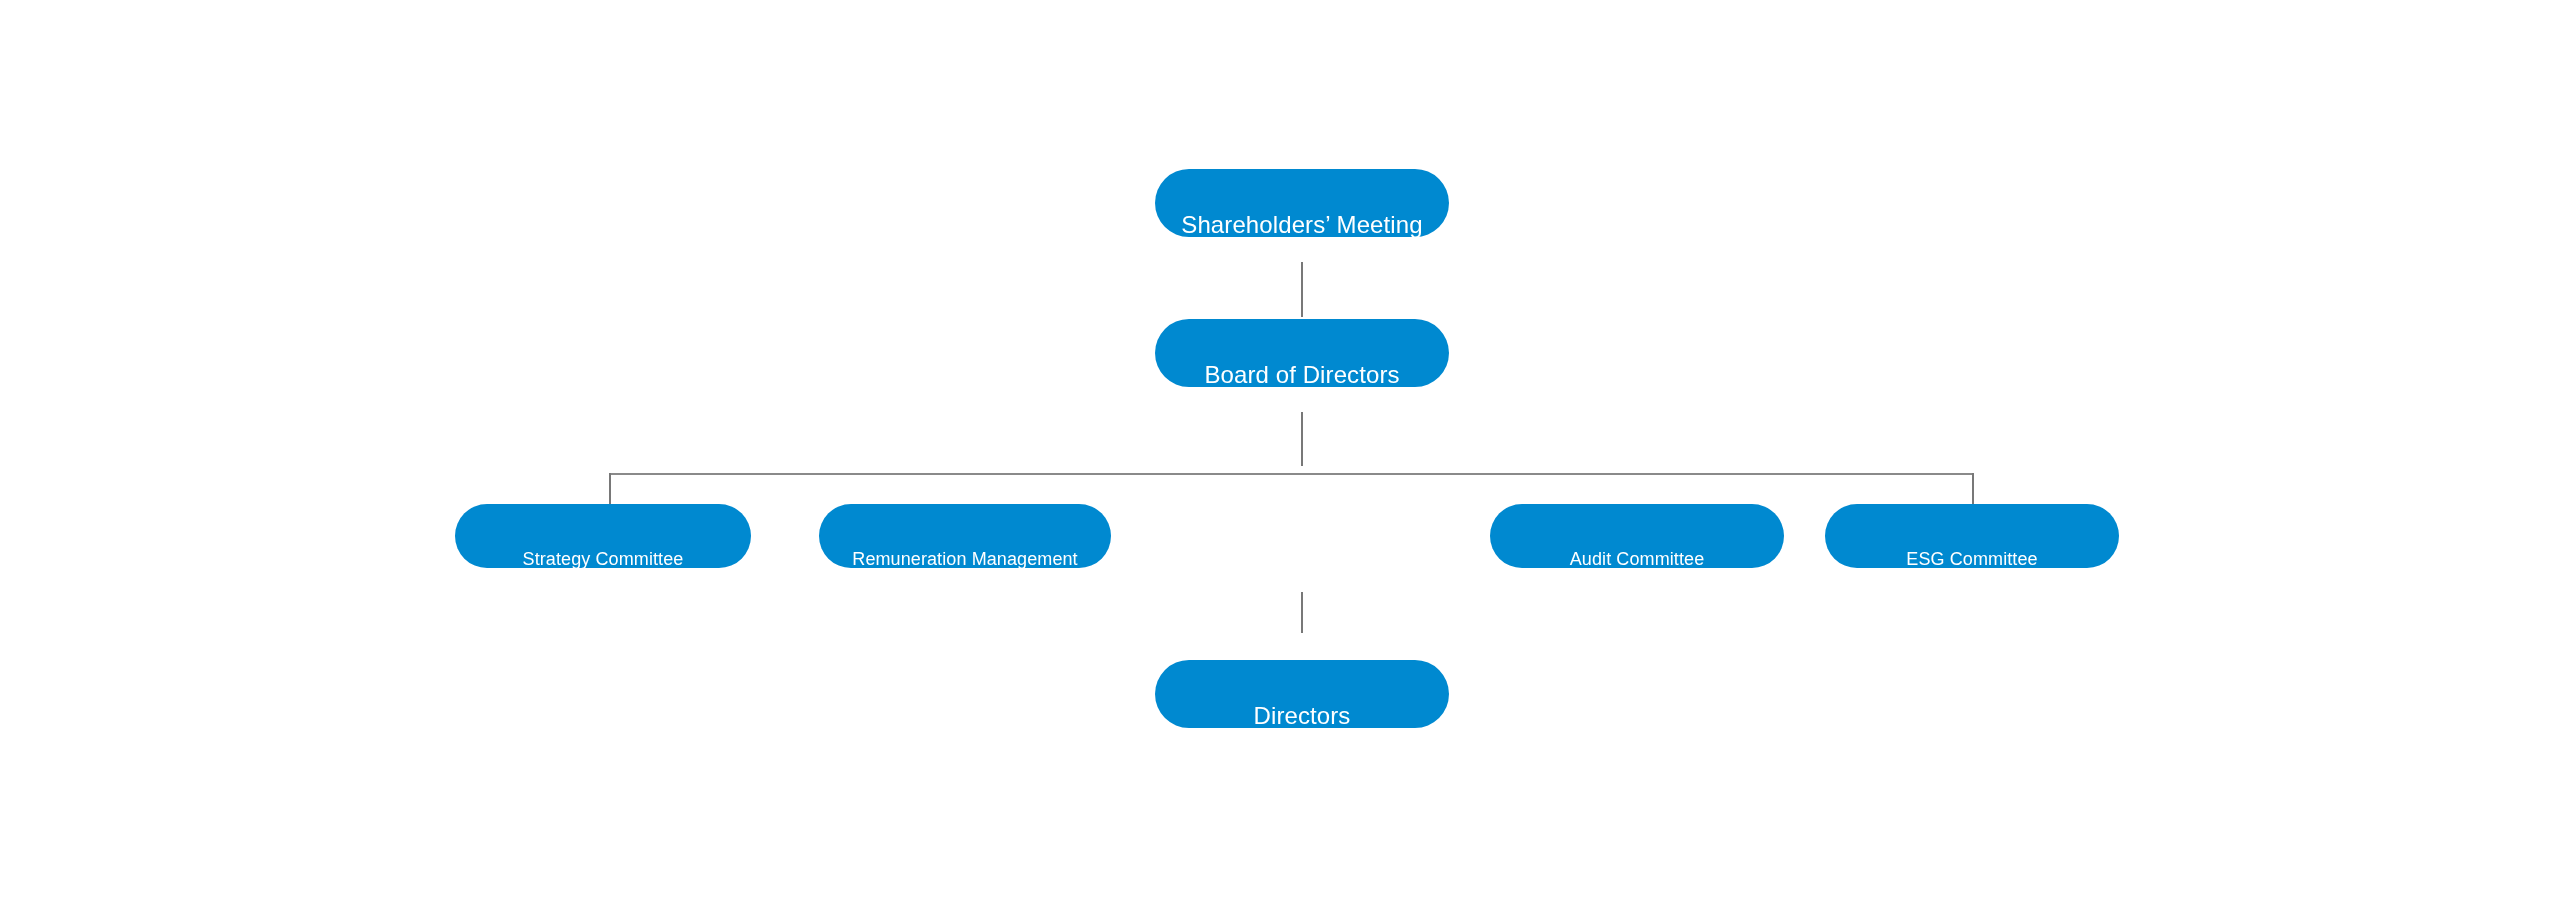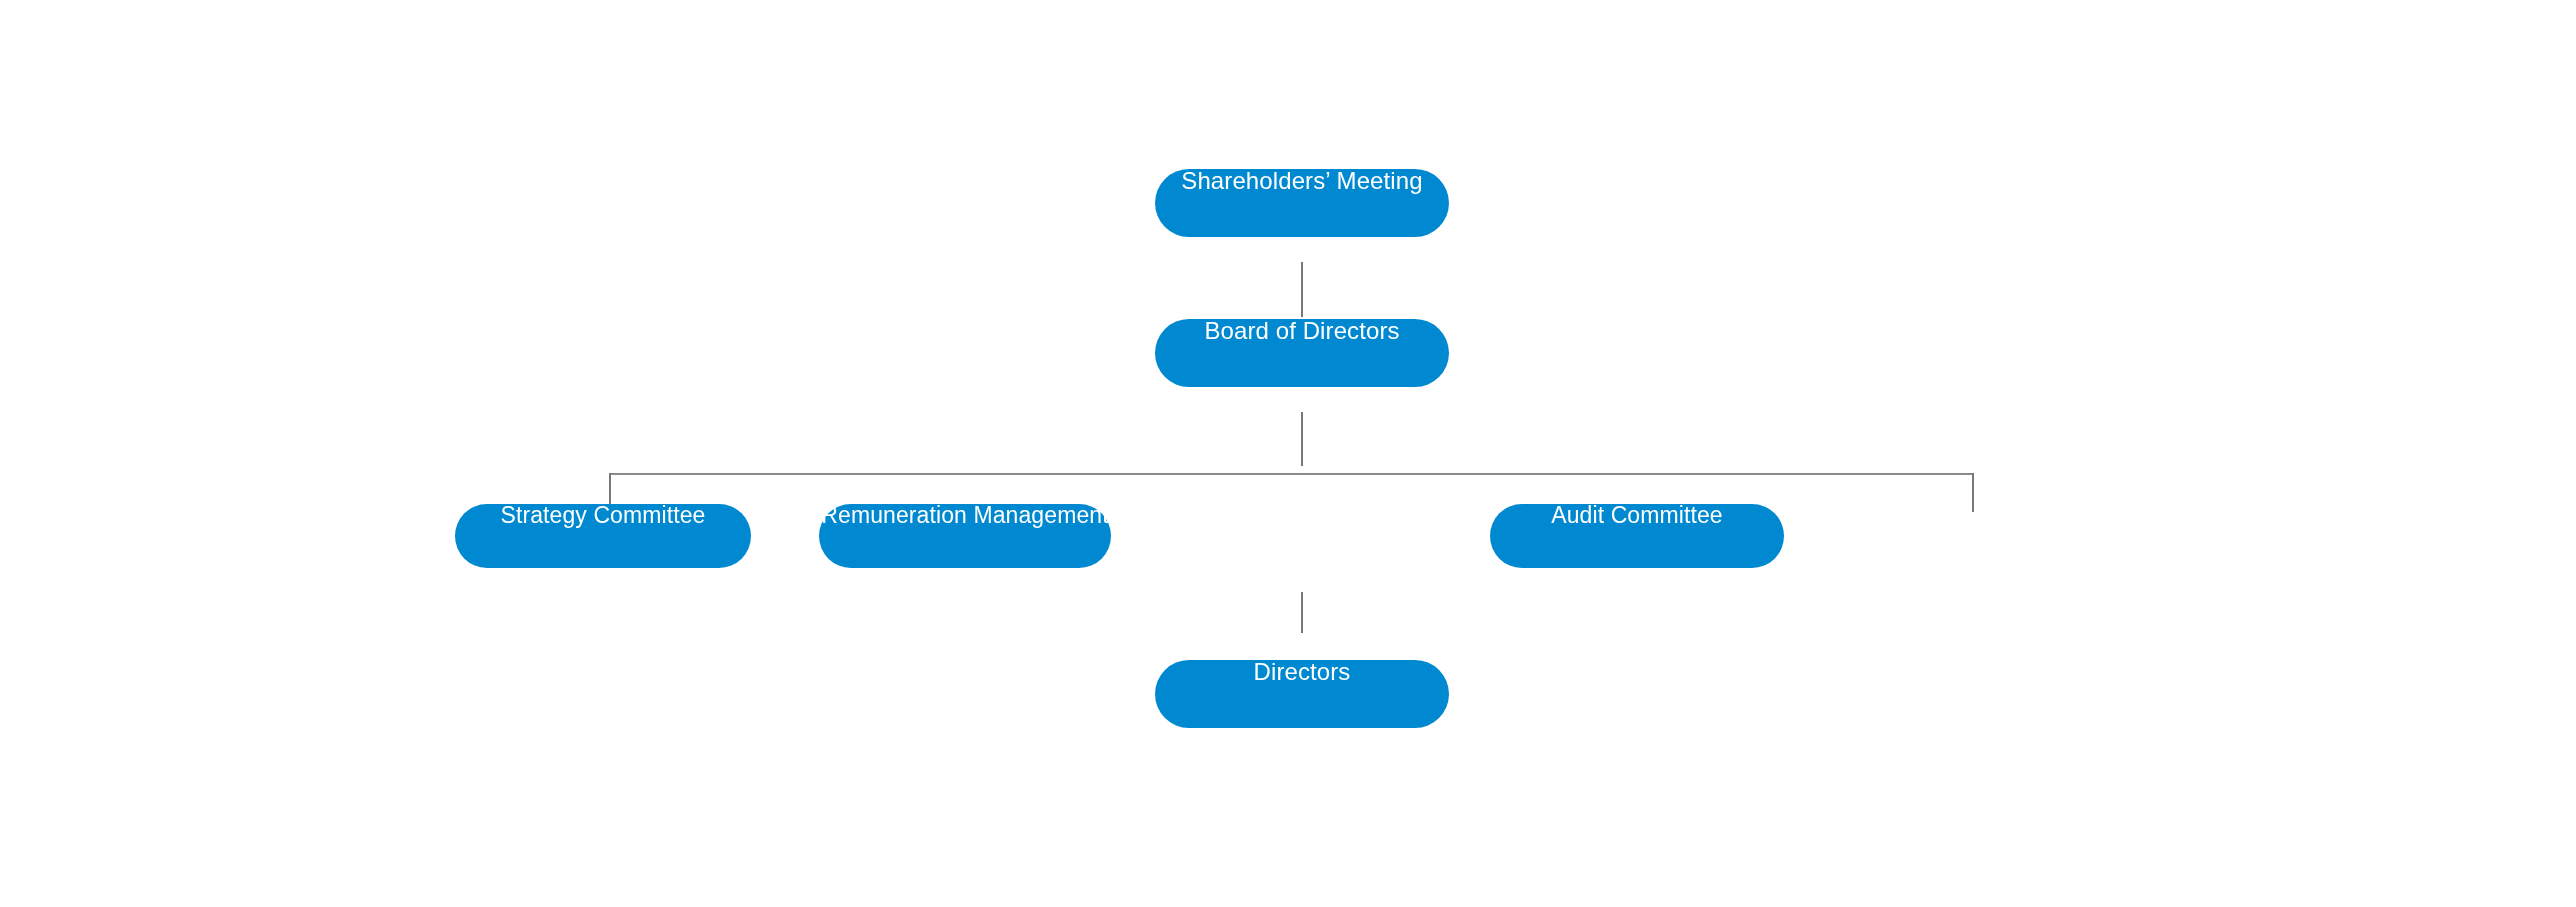--- a/index.html
+++ b/index.html
@@ -25,32 +25,32 @@
   }
   .conn-h {
     position: absolute;
     height: 1.9px;
     background: #8a8a8a;
   }
   
   .node {
     position: absolute;
     display: flex;
-    align-items: flex-start;
+    align-items: flex-end;
     justify-content: center;
     background: #0089d0;
     color: #ffffff;
     border-radius: 643px;
     box-sizing: border-box;
     text-align: center;
     white-space: nowrap;
     line-height: 1;
   }
   .node-label {
-    font-size: 23px;
+    font-size: 18px;
     font-weight: 400;
     letter-spacing: 0.1px;
     color: #ffffff;
   }
   .level-1 .node-label,
   .level-2 .node-label,
   .level-4 .node-label {
     font-size: 24px;
   }
 </style>
@@ -83,20 +83,23 @@
 
   <div class="node level-3" style="left:819px; top:504px; width:292px; height:64px;">
     <span class="node-label">Remuneration Management</span>
   </div>
 
 
   <div class="node level-3" style="left:1490px; top:504px; width:294px; height:64px;">
     <span class="node-label">Audit Committee</span>
   </div>
 
+  <div class="node level-3" style="left:1825px; top:504px; width:294px; height:64px;">
+    <span class="node-label">ESG Committee</span>
+  </div>
 
   <div class="conn-v" style="left:1301px; top:592px; height:41px;"></div>
 
   <div class="node level-4" style="left:1155px; top:660px; width:294px; height:68px;">
     <span class="node-label">Directors</span>
   </div>
 
 </div>
 
 

